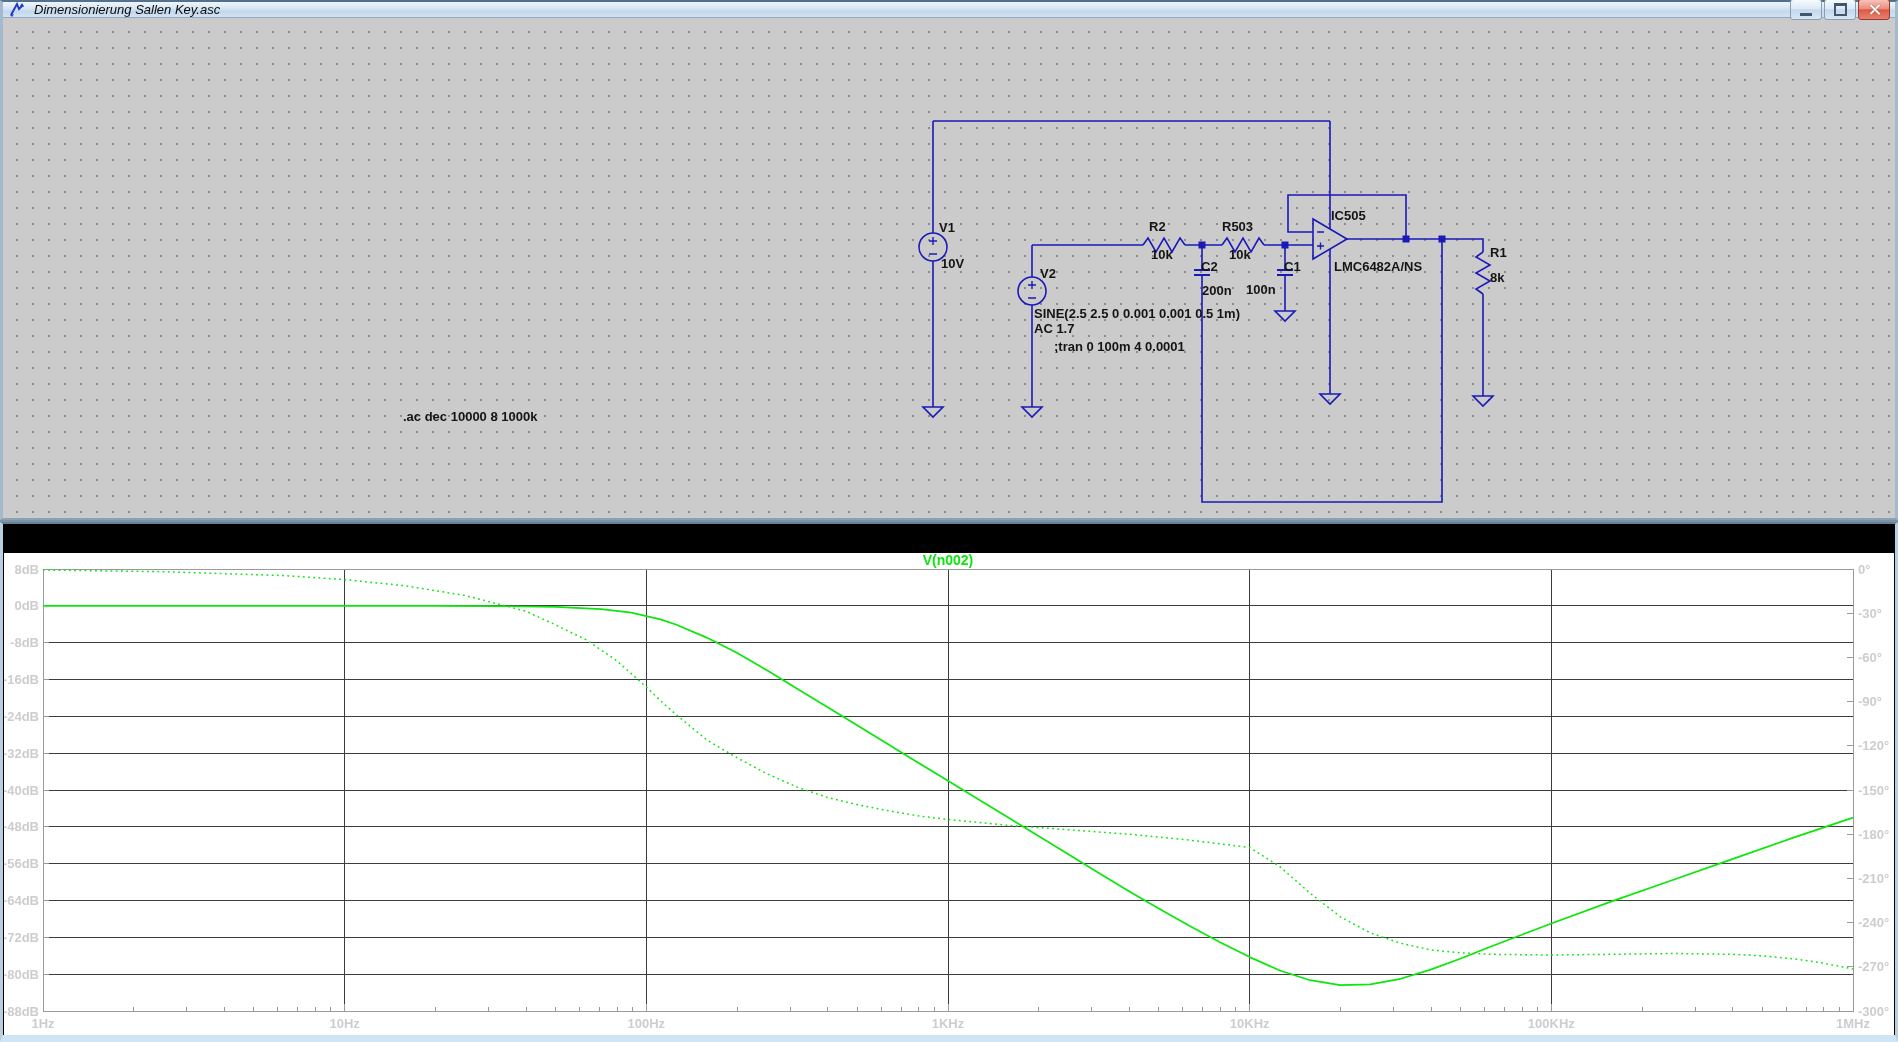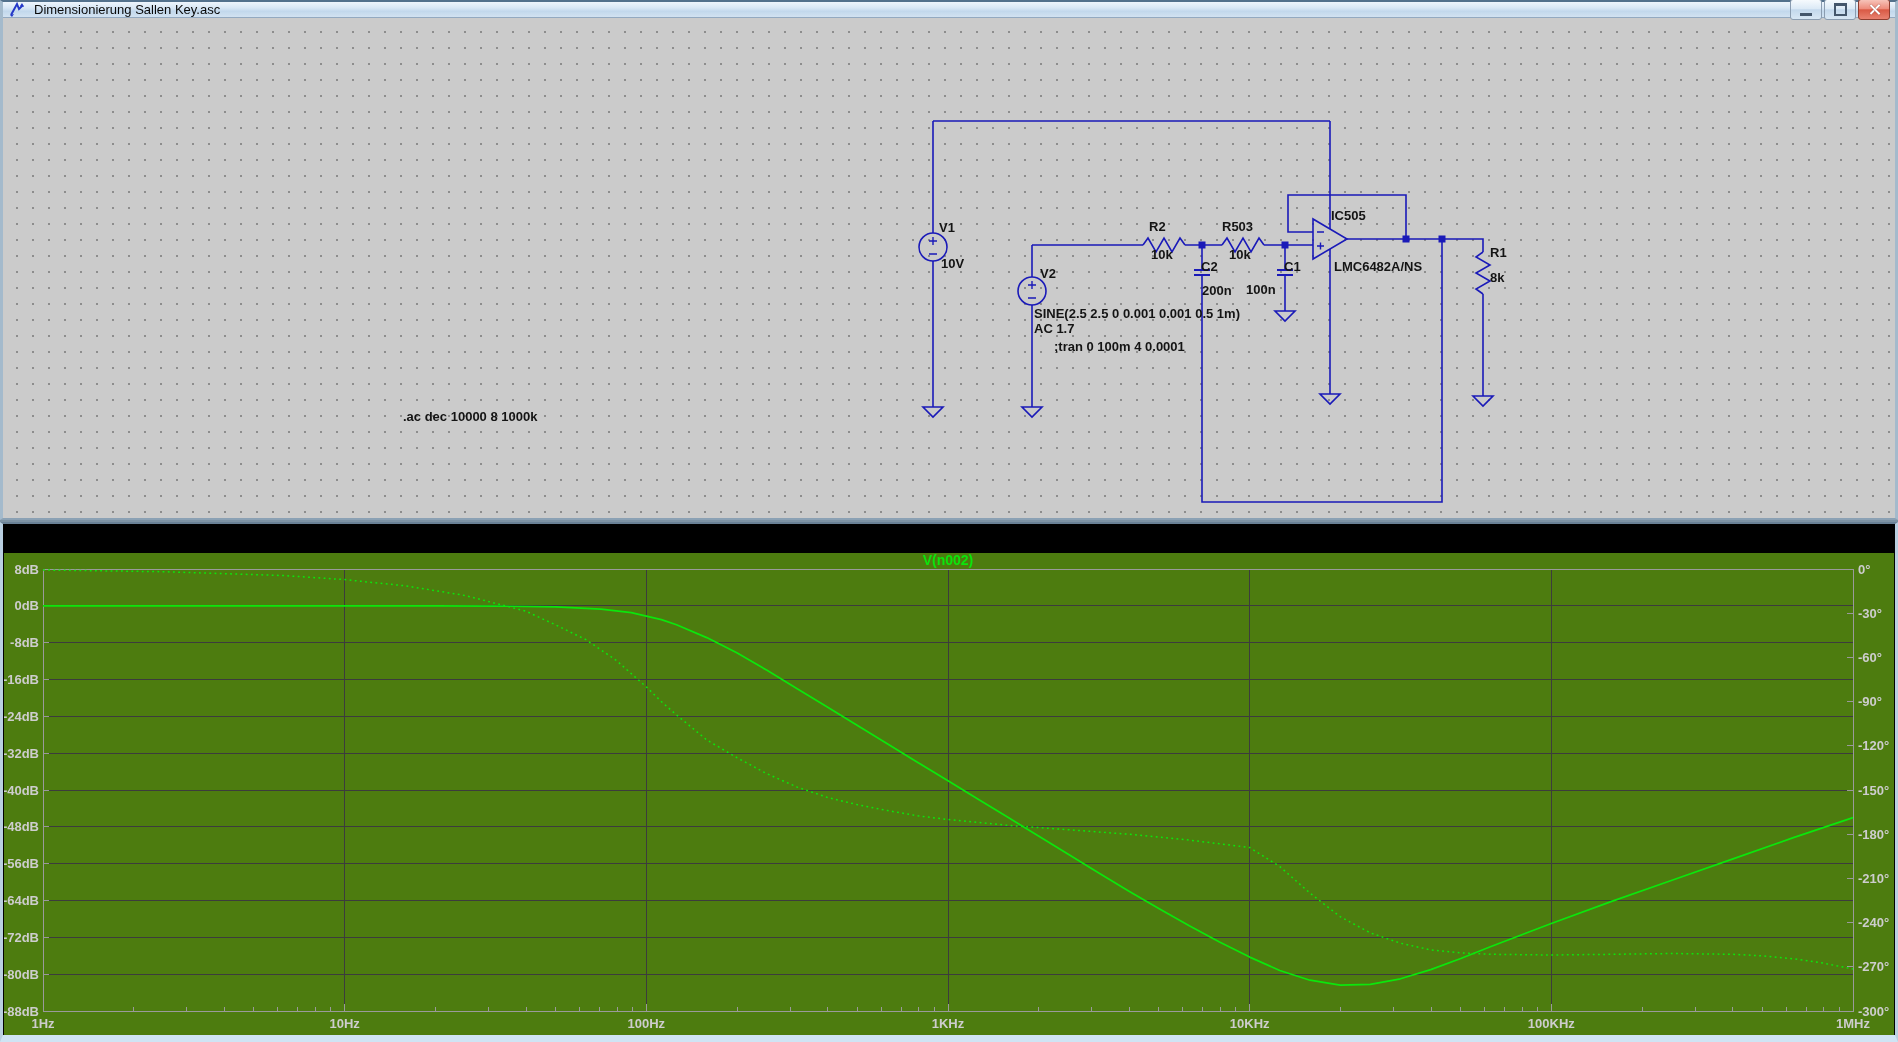--- a/index.html
+++ b/index.html
@@ -3,21 +3,21 @@
 <meta charset="utf-8">
 <style>
   html,body{margin:0;padding:0}
   body{width:1898px;height:1042px;position:relative;overflow:hidden;
        background:#7e93a4;font-family:"Liberation Sans",sans-serif;}
   .win{position:absolute;left:0;width:1898px;box-sizing:border-box;}
   .win-asc{top:0;height:520px;border:2px solid #53718c;border-left:3px solid #a4bacc;
            border-right:3px solid #a4bacc;border-bottom:2px solid #8ba1b4;background:#cbcbcb;}
   .win-raw{top:522px;height:520px;border-top:2px solid #6a8196;border-left:3px solid #b9cfe0;
            border-right:3px solid #b9cfe0;border-bottom:7px solid #cfe4f4;background:#000;}
-  .titlebar{height:16px;display:flex;align-items:center;padding:0 5px;box-sizing:border-box;}
+  .titlebar{height:16px;display:flex;align-items:center;padding:0 5px;box-sizing:border-box;font-style:italic;}
   .tb-active{background:linear-gradient(#eef5fc,#d8e7f5 40%,#c2d8ec 62%,#d2e2f1);
              border-bottom:1px solid #93a9c0;color:#0a0a0a;}
   .tb-inactive{background:linear-gradient(#939393,#5a5a5a 45%,#3d3d3d 62%,#313131);
                border-bottom:1px solid #1d1d1d;color:#e9e9e9;}
   .tb-title{font-size:13px;margin-left:8px;flex:1;white-space:nowrap;}
   .btns{display:flex;margin-left:auto;}
   .wbtn{width:30px;height:19px;border:1px solid #8a9cb0;border-radius:3px;margin-left:2px;
         background:linear-gradient(#f6fafd,#dceaf6 45%,#c3d8ec 52%,#d8e7f4);
         display:flex;align-items:center;justify-content:center;position:relative;}
   .wbtn-close-active{background:linear-gradient(#f6c3b9,#ee8d7d 45%,#d95a45 52%,#e98270);
@@ -27,21 +27,21 @@
   .g-x{width:13px;height:13px;position:relative;}
   .g-x::before,.g-x::after{content:"";position:absolute;left:6px;top:0;width:2.4px;height:13px;background:#44566b;}
   .g-x::before{transform:rotate(45deg);} .g-x::after{transform:rotate(-45deg);}
   .g-x-white::before,.g-x-white::after{background:#fff;box-shadow:0 0 1px #7c2217;}
   .sch-canvas{position:absolute;left:0;right:0;top:29px;bottom:0;overflow:hidden;
         background-color:#cbcbcb;
         background-image:radial-gradient(circle,#8d8d8d 1px,rgba(0,0,0,0) 1.3px);
         background-size:16px 16px;background-position:6px 9px;}
   .sch-svg{position:absolute;left:5px;top:1px;}
   .slabel{position:absolute;font-size:13px;font-weight:700;color:#141414;white-space:nowrap;line-height:14px;}
-  .plot-area{position:absolute;left:1px;right:1px;top:29px;bottom:0;background:#4d7c0f;}
+  .plot-area{position:absolute;left:1px;right:1px;top:29px;bottom:0;background:#ffffff;}
   .ptick{font:700 13px "Liberation Sans",sans-serif;fill:#cdcdcd;}
   .ptitle{font:700 14px "Liberation Sans",sans-serif;}
   .icon16{display:block;}
 </style>
 </head>
 <body>
 
 <div class="win win-asc">
   <div class="titlebar tb-active">
     <svg class="icon16" width="18" height="18" viewBox="0 0 18 18">

